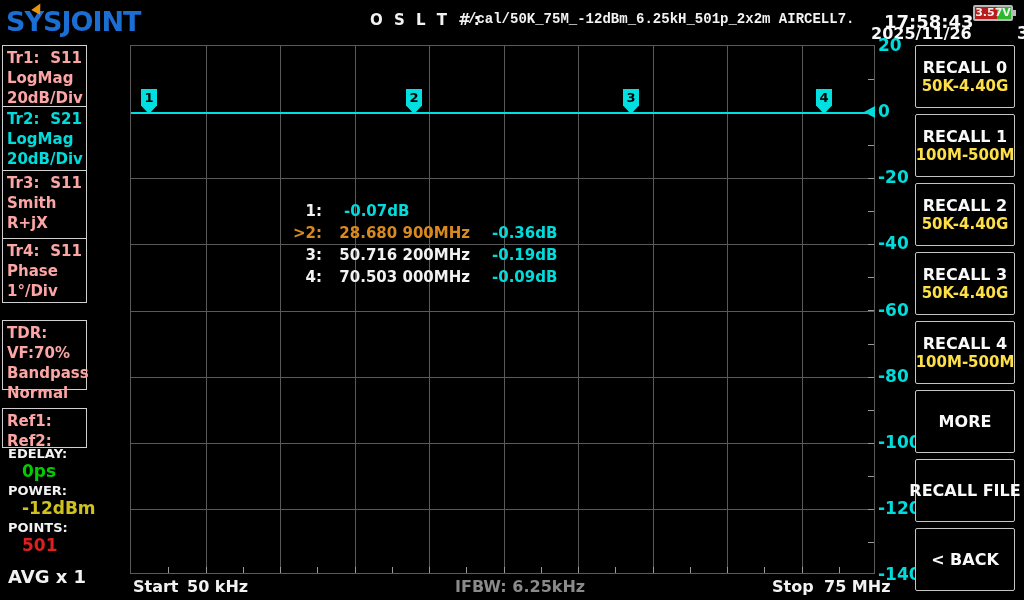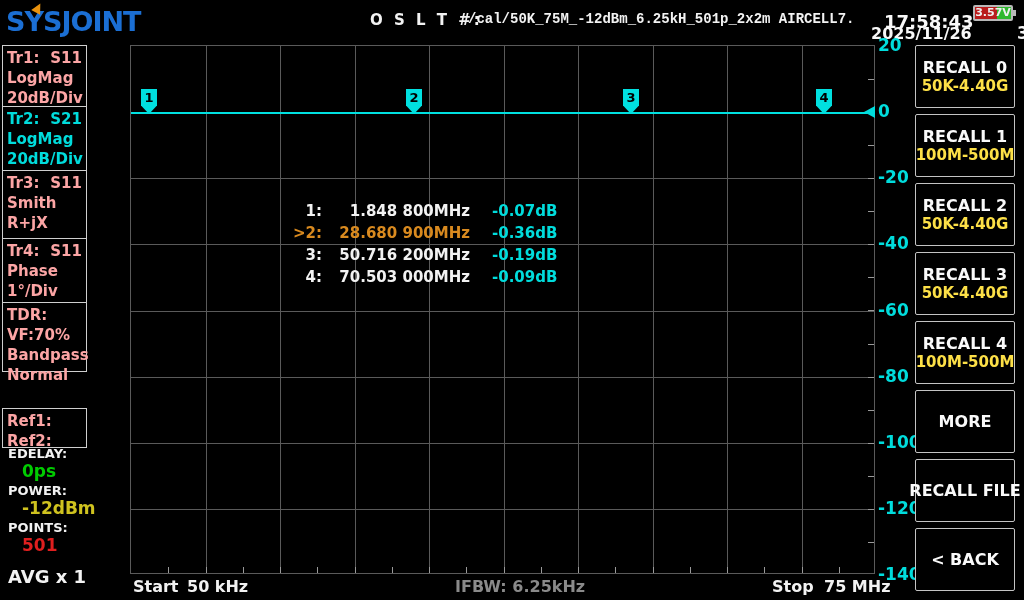--- a/index.html
+++ b/index.html
@@ -25,21 +25,21 @@
   
   .side-box { position:absolute; left:2px; width:85px; border:1px solid #cfcfcf; background:#000; padding:2px 4px; }
   .side-box .ln { font-size:15px; font-weight:bold; line-height:20px; white-space:nowrap; }
   .side-box .row2 { display:flex; justify-content:space-between; }
   .c-gray { color:#fca5a5; }
   .c-cyan { color:#00dcdc; }
   #box-tr1 { top:45px;  height:62px; }
   #box-tr2 { top:106px; height:65px; }
   #box-tr3 { top:170px; height:69px; }
   #box-tr4 { top:238px; height:65px; }
-  #box-tdr { top:302px; height:70px; }
+  #box-tdr { top:320px; height:70px; }
   #box-ref { top:408px; height:40px; }
 
   .mini-label { color:#f2f2f2; font-size:13px; font-weight:bold; }
   .mini-value { font-size:17px; font-weight:bold; }
   #edelay-label { left:8px;  top:446px; }
   #edelay-value { left:22px; top:461px; color:#00cc00; }
   #power-label  { left:8px;  top:483px; }
   #power-value  { left:22px; top:498px; color:#cfc21f; }
   #points-label { left:8px;  top:520px; }
   #points-value { left:22px; top:535px; color:#e01f1f; }
@@ -213,21 +213,20 @@
 <div class="ylab" style="top:299px">-60</div>
 <div class="ylab" style="top:365px">-80</div>
 <div class="ylab" style="top:431px">-100</div>
 <div class="ylab" style="top:497px">-120</div>
 <div class="ylab" style="top:563px">-140</div>
 <div class="abs" id="ref-arrow"></div>
 
 <div class="abs" id="marker-table">
   <div class="mrow">
     <span class="mlab">1:</span>
-    <span class="mfreq">1.848 800MHz</span>
     <span class="mval">-0.07dB</span>
   </div>
   <div class="mrow active">
     <span class="mlab">&gt;2:</span>
     <span class="mfreq">28.680 900MHz</span>
     <span class="mval">-0.36dB</span>
   </div>
   <div class="mrow">
     <span class="mlab">3:</span>
     <span class="mfreq">50.716 200MHz</span>

